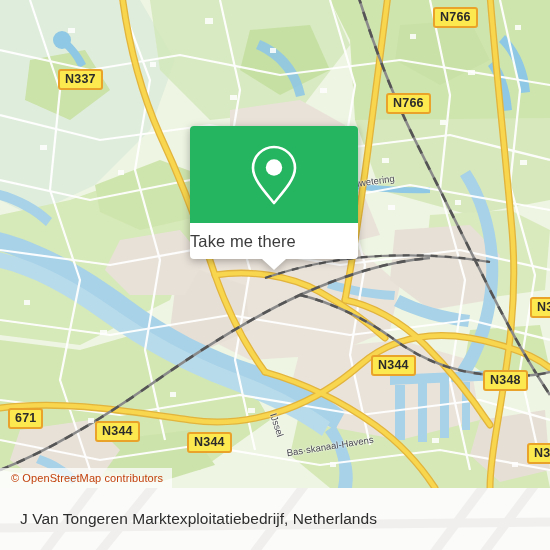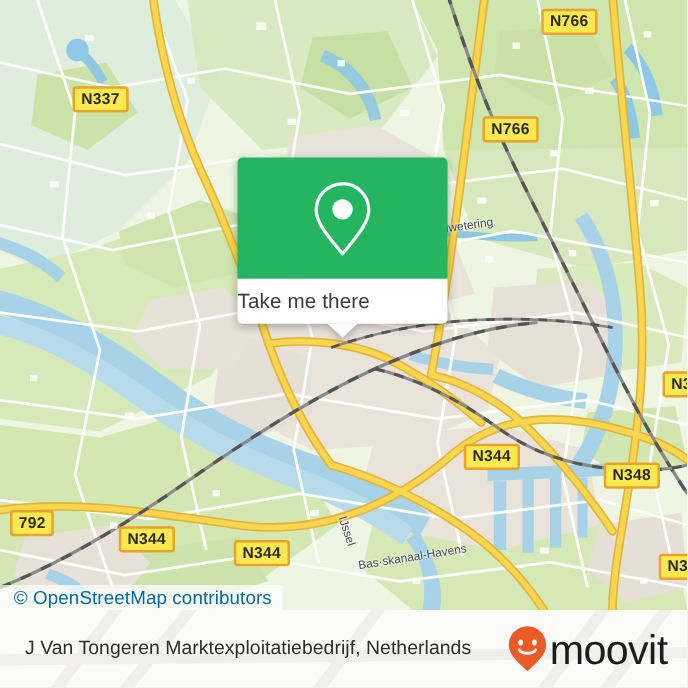--- a/index.html
+++ b/index.html
@@ -31,22 +31,22 @@
   
   #osm-attrib {
     position: absolute;
     left: 0;
     top: 468px;
     height: 20px;
     display: flex;
     align-items: center;
     padding: 0 9px 0 11px;
     background: rgba(255,255,255,0.72);
-    font-size: 15px;
-    color: #0369a1;
+    font-size: 11px;
+    color: #c2410c;
     letter-spacing: 0.1px;
     white-space: nowrap;
   }
 
   
   #popup {
     position: absolute;
     left: 190px;
     top: 126px;
     width: 168px;
@@ -282,21 +282,21 @@
     <div id="road-shields">
         <div style="position: absolute; left: 58px; top: 69px; background: rgb(251, 233, 79); border: 2px solid rgb(234, 163, 42); border-radius: 3px; padding: 1px 5px 2px; font-size: 12.5px; font-weight: bold; color: rgb(43, 43, 43); line-height: 1.15; letter-spacing: 0.2px; white-space: nowrap; font-family: &quot;Liberation Sans&quot;, sans-serif;">N337</div>
         <div style="position: absolute; left: 433px; top: 7px; background: rgb(251, 233, 79); border: 2px solid rgb(234, 163, 42); border-radius: 3px; padding: 1px 5px 2px; font-size: 12.5px; font-weight: bold; color: rgb(43, 43, 43); line-height: 1.15; letter-spacing: 0.2px; white-space: nowrap; font-family: &quot;Liberation Sans&quot;, sans-serif;">N766</div>
         <div style="position: absolute; left: 386px; top: 93px; background: rgb(251, 233, 79); border: 2px solid rgb(234, 163, 42); border-radius: 3px; padding: 1px 5px 2px; font-size: 12.5px; font-weight: bold; color: rgb(43, 43, 43); line-height: 1.15; letter-spacing: 0.2px; white-space: nowrap; font-family: &quot;Liberation Sans&quot;, sans-serif;">N766</div>
         <div style="position: absolute; left: 530px; top: 297px; background: rgb(251, 233, 79); border: 2px solid rgb(234, 163, 42); border-radius: 3px; padding: 1px 5px 2px; font-size: 12.5px; font-weight: bold; color: rgb(43, 43, 43); line-height: 1.15; letter-spacing: 0.2px; white-space: nowrap; font-family: &quot;Liberation Sans&quot;, sans-serif;">N348</div>
         <div style="position: absolute; left: 483px; top: 370px; background: rgb(251, 233, 79); border: 2px solid rgb(234, 163, 42); border-radius: 3px; padding: 1px 5px 2px; font-size: 12.5px; font-weight: bold; color: rgb(43, 43, 43); line-height: 1.15; letter-spacing: 0.2px; white-space: nowrap; font-family: &quot;Liberation Sans&quot;, sans-serif;">N348</div>
         <div style="position: absolute; left: 527px; top: 443px; background: rgb(251, 233, 79); border: 2px solid rgb(234, 163, 42); border-radius: 3px; padding: 1px 5px 2px; font-size: 12.5px; font-weight: bold; color: rgb(43, 43, 43); line-height: 1.15; letter-spacing: 0.2px; white-space: nowrap; font-family: &quot;Liberation Sans&quot;, sans-serif;">N348</div>
         <div style="position: absolute; left: 371px; top: 355px; background: rgb(251, 233, 79); border: 2px solid rgb(234, 163, 42); border-radius: 3px; padding: 1px 5px 2px; font-size: 12.5px; font-weight: bold; color: rgb(43, 43, 43); line-height: 1.15; letter-spacing: 0.2px; white-space: nowrap; font-family: &quot;Liberation Sans&quot;, sans-serif;">N344</div>
         <div style="position: absolute; left: 95px; top: 421px; background: rgb(251, 233, 79); border: 2px solid rgb(234, 163, 42); border-radius: 3px; padding: 1px 5px 2px; font-size: 12.5px; font-weight: bold; color: rgb(43, 43, 43); line-height: 1.15; letter-spacing: 0.2px; white-space: nowrap; font-family: &quot;Liberation Sans&quot;, sans-serif;">N344</div>
         <div style="position: absolute; left: 187px; top: 432px; background: rgb(251, 233, 79); border: 2px solid rgb(234, 163, 42); border-radius: 3px; padding: 1px 5px 2px; font-size: 12.5px; font-weight: bold; color: rgb(43, 43, 43); line-height: 1.15; letter-spacing: 0.2px; white-space: nowrap; font-family: &quot;Liberation Sans&quot;, sans-serif;">N344</div>
-        <div style="position: absolute; left: 8px; top: 408px; background: rgb(251, 233, 79); border: 2px solid rgb(234, 163, 42); border-radius: 3px; padding: 1px 5px 2px; font-size: 12.5px; font-weight: bold; color: rgb(43, 43, 43); line-height: 1.15; letter-spacing: 0.2px; white-space: nowrap; font-family: &quot;Liberation Sans&quot;, sans-serif;">792</div>
+        <div style="position: absolute; left: 8px; top: 408px; background: rgb(251, 233, 79); border: 2px solid rgb(234, 163, 42); border-radius: 3px; padding: 1px 5px 2px; font-size: 12.5px; font-weight: bold; color: rgb(43, 43, 43); line-height: 1.15; letter-spacing: 0.2px; white-space: nowrap; font-family: &quot;Liberation Sans&quot;, sans-serif;">671</div>
       </div>
 
     <div id="popup">
       <div id="popup-head">
         <svg width="56" height="64" viewBox="0 0 56 64">
           <path d="M28 4 C16.4 4 7 13.4 7 25 C7 36 18 48 28 60 C38 48 49 36 49 25 C49 13.4 39.6 4 28 4 Z" fill="none" stroke="#ffffff" stroke-width="2.6" stroke-linejoin="round"></path>
           <circle cx="28" cy="24.5" r="8.2" fill="#ffffff"></circle>
         </svg>
       </div>
       <div id="popup-foot">
@@ -317,25 +317,16 @@
         <path d="M40,70 L100,-10"></path>
         <path d="M95,70 L160,-10"></path>
         <path d="M250,70 L310,-10"></path>
         <path d="M430,70 L490,-10"></path>
         <path d="M480,70 L540,-10"></path>
         <path d="M0,40 L550,34"></path>
       </g>
     </svg>
     <div id="footer-inner">
       <div id="footer-title">J Van Tongeren Marktexploitatiebedrijf, Netherlands</div>
-      <div id="brand">
-        <svg width="32" height="38" viewBox="0 0 32 38">
-          <path d="M16 1 C7.7 1 1 7.7 1 16 C1 24.5 10 31 16 37 C22 31 31 24.5 31 16 C31 7.7 24.3 1 16 1 Z" fill="#ec5b25"></path>
-          <ellipse cx="10.5" cy="14" rx="1.9" ry="2.4" fill="#ffffff"></ellipse>
-          <ellipse cx="21.5" cy="14" rx="1.9" ry="2.4" fill="#ffffff"></ellipse>
-          <path d="M9.5 20 C12 23.5 20 23.5 22.5 20" stroke="#ffffff" stroke-width="2.3" fill="none" stroke-linecap="round"></path>
-        </svg>
-        <span id="brand-word">moovit</span>
-      </div>
     </div>
   </div>
 
 </div>
 
 </body></html>

